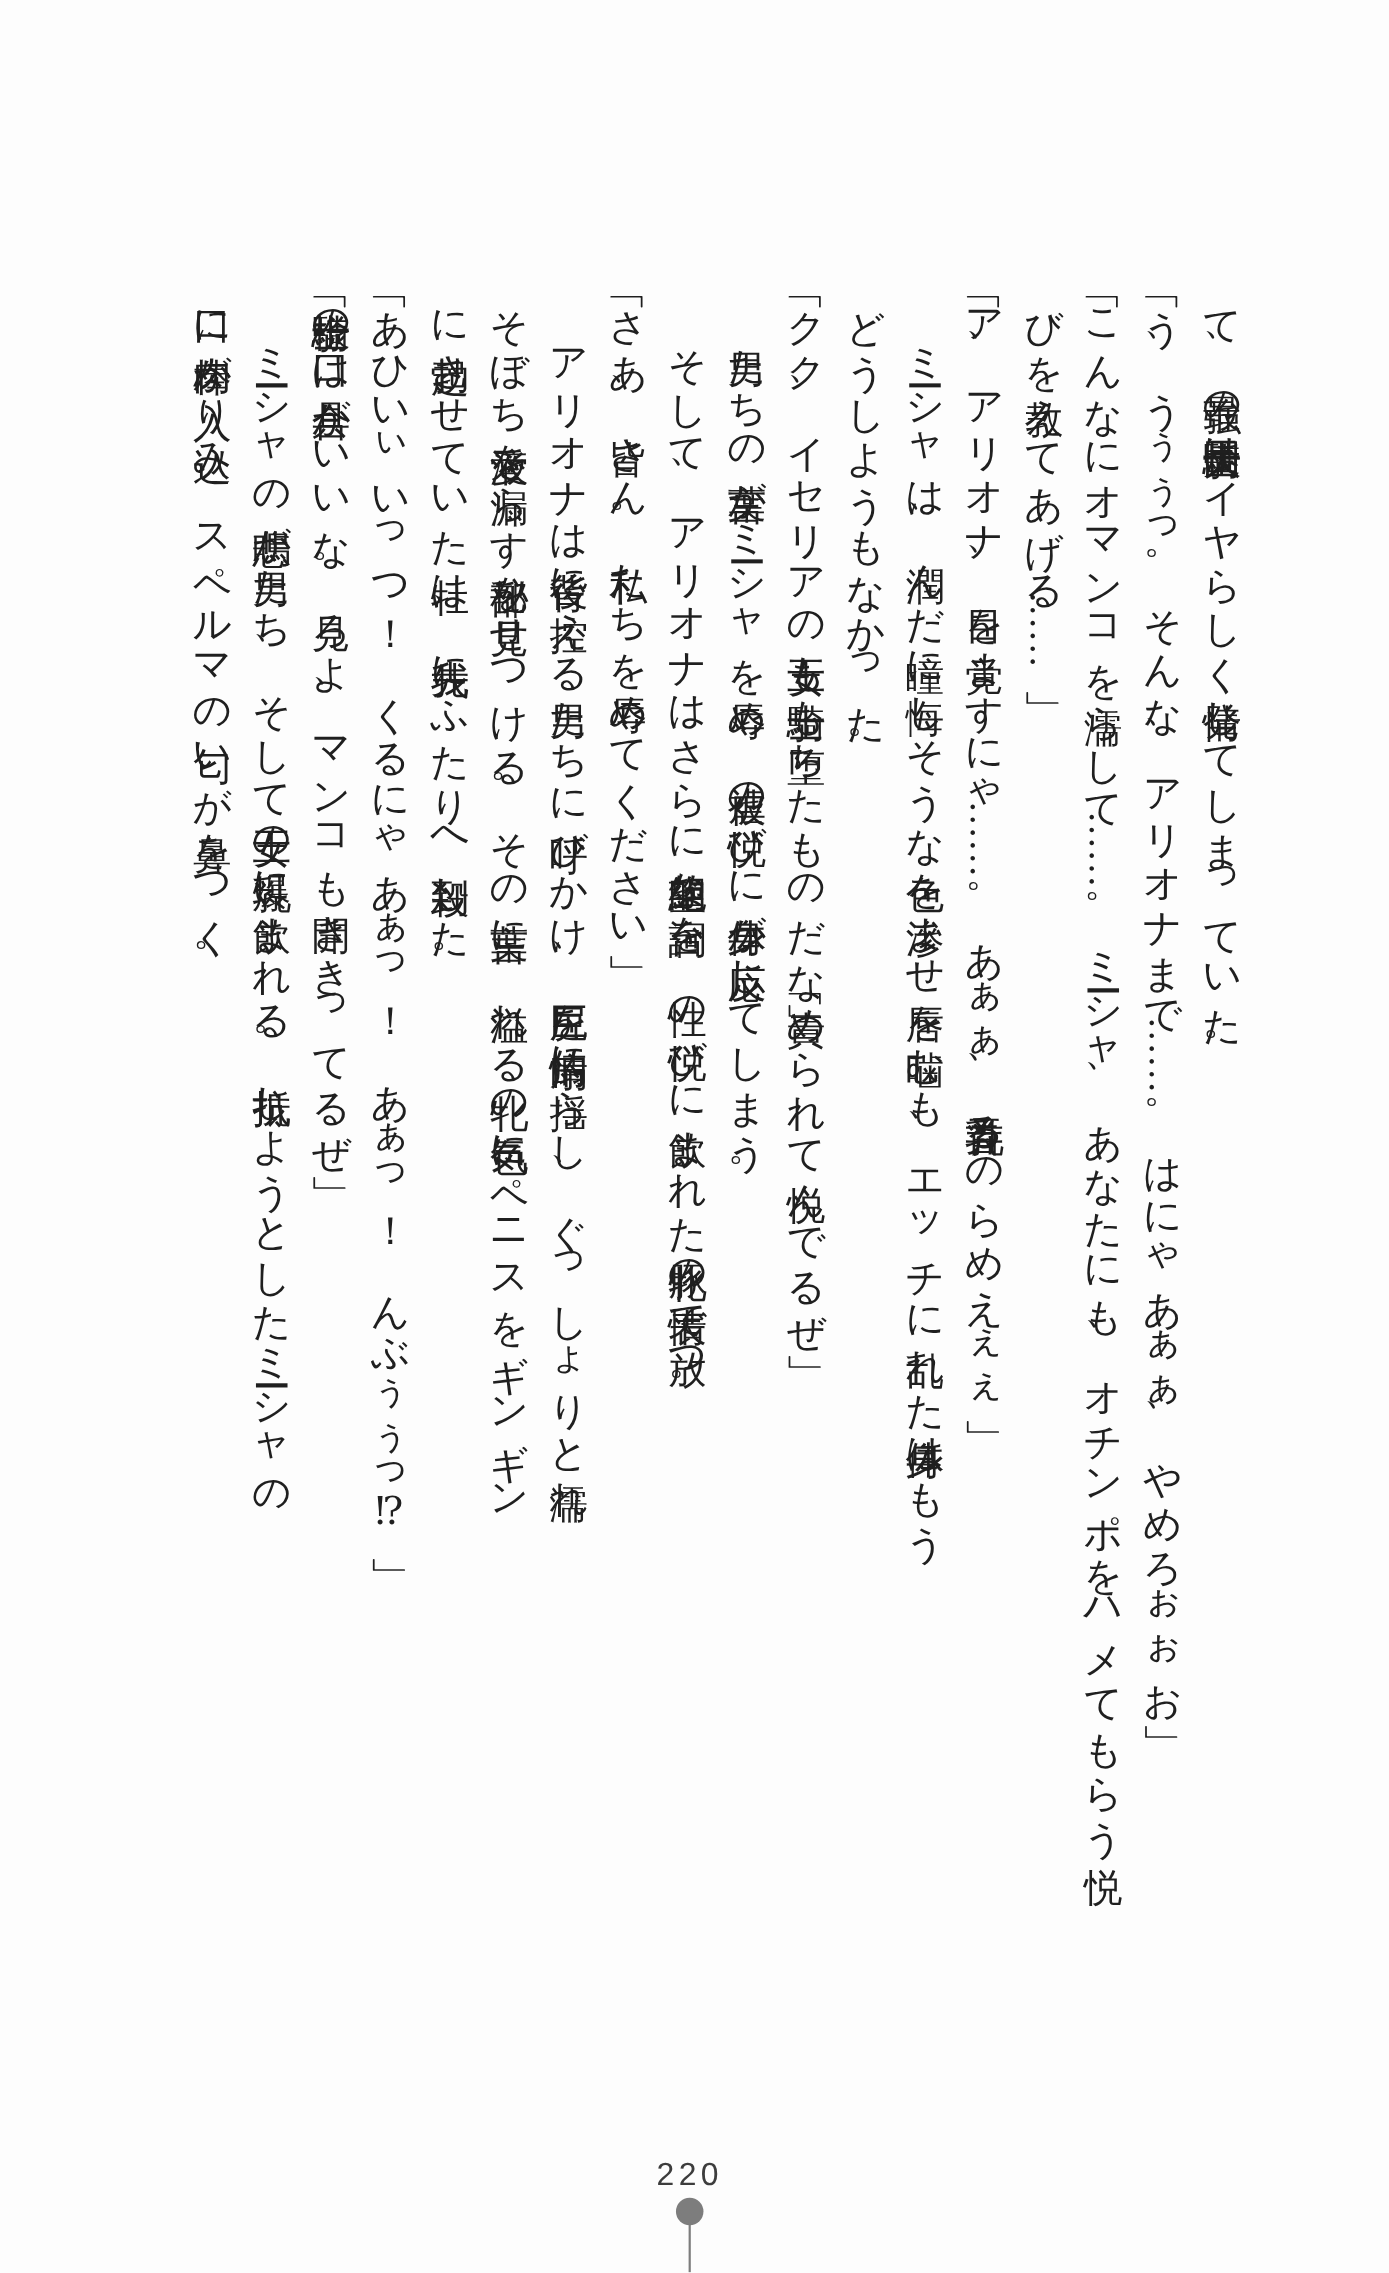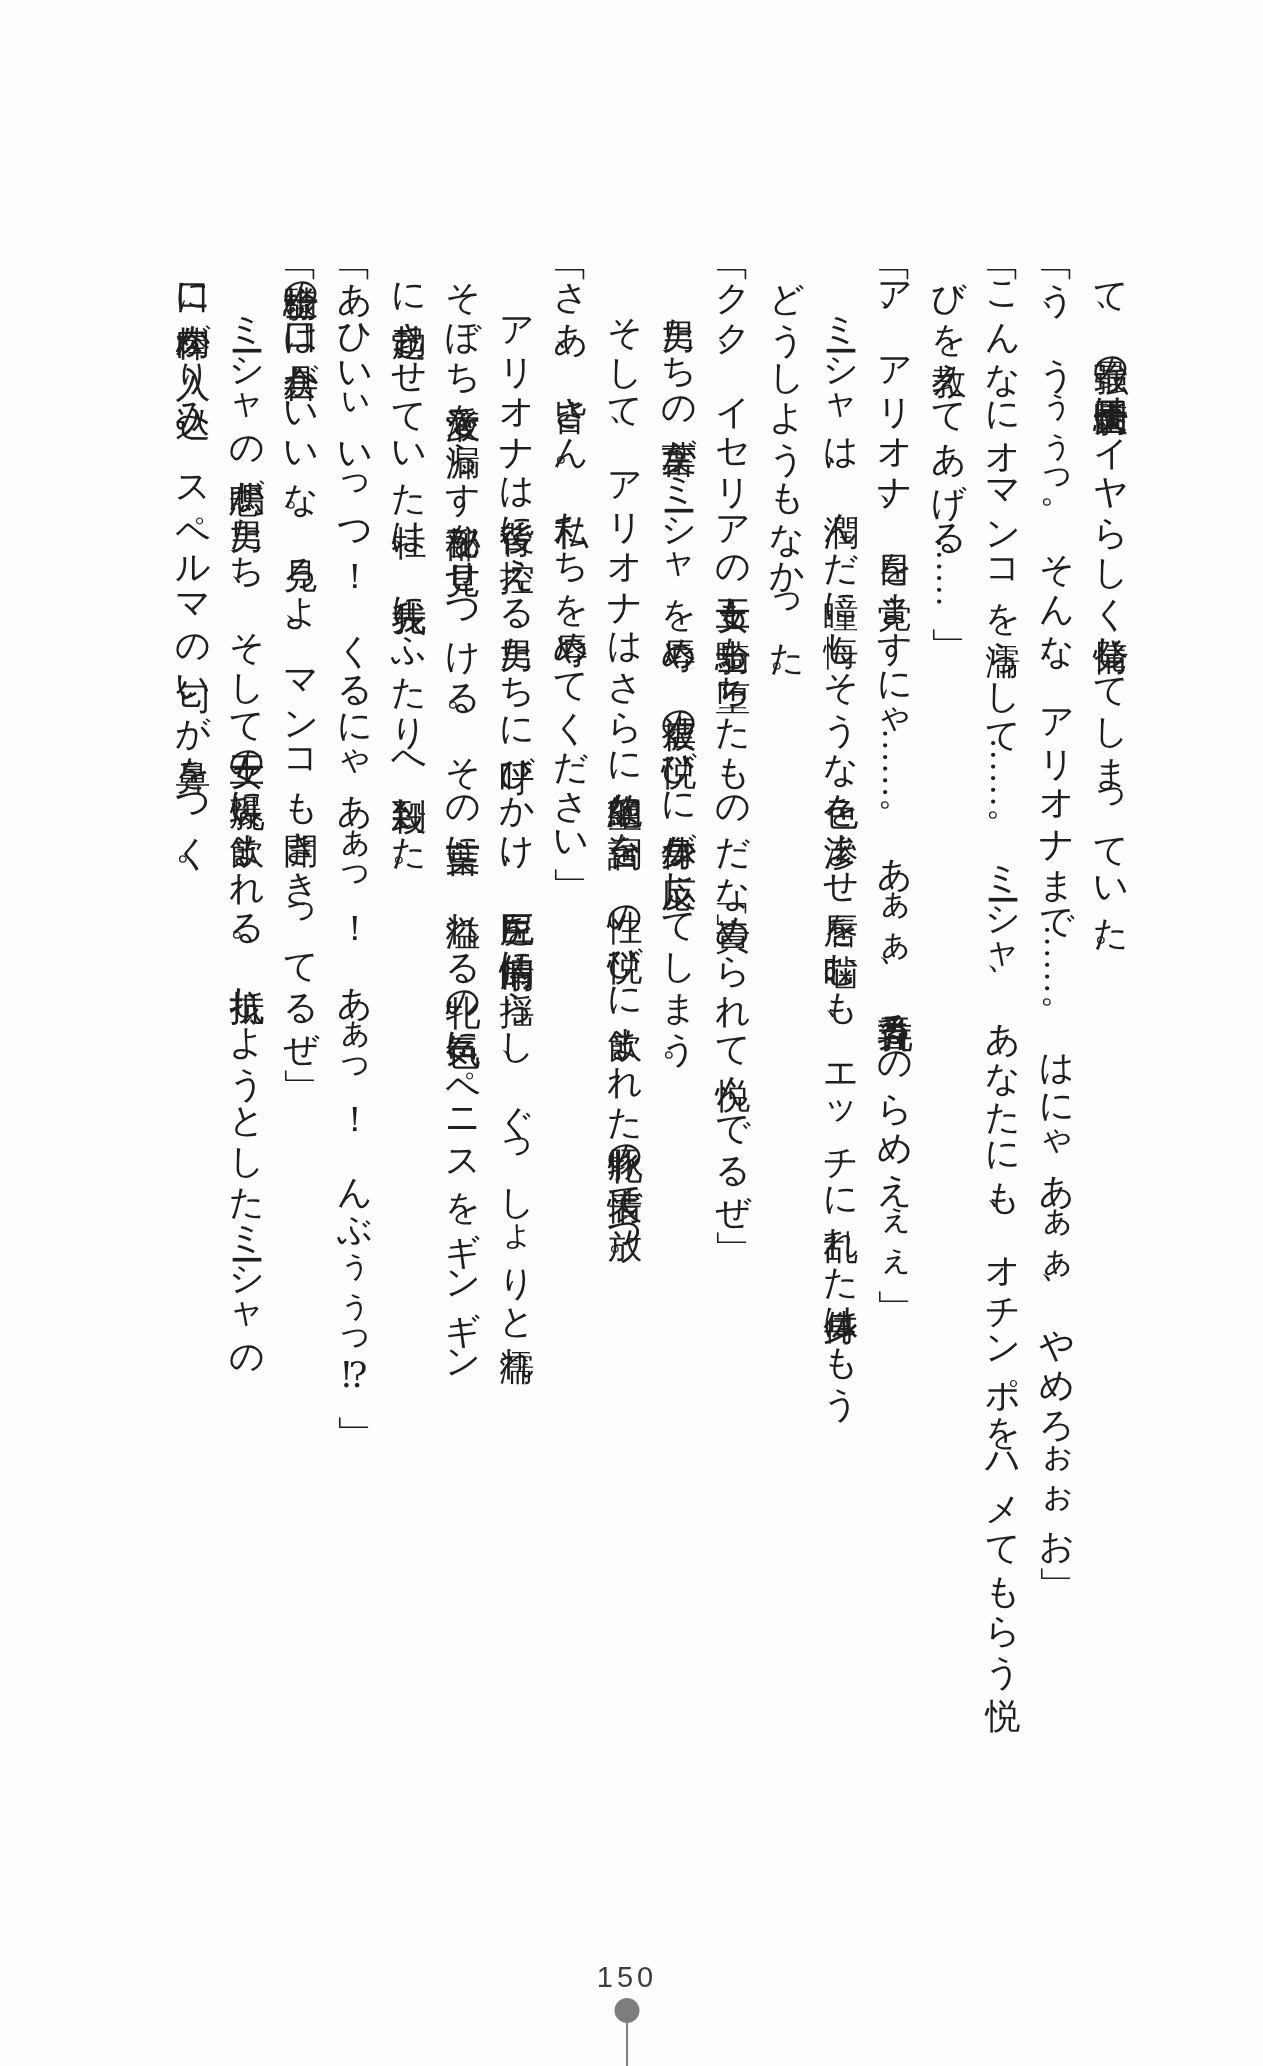--- a/index.html
+++ b/index.html
@@ -80,16 +80,16 @@
     <div class="col">「さあ、皆さん。私たちを辱めてください」</div>
     <div class="col">　アリオナは背後に控える男たちに呼びかけ、巨尻を扇情的に揺らし、ぐっしょりと濡れ</div>
     <div class="col">そぼち愛液を漏らす秘部を見せつける。その言葉に、溢れる牝の色気にペニスをギンギン</div>
     <div class="col">に勃起させていた牡は、我先にふたりへ殺到した。</div>
     <div class="col">「あひいぃいっつ！　くるにゃあぁっ！　あぁっ！　んぶぅぅっ⁉」</div>
     <div class="col">「騎士様の口は具合がいいな。見ろよ、マンコも開ききってるぜ」</div>
     <div class="col">　ミーシャの悲鳴が男たち、そして女王の爆乳に飲まれる。抵抗しようとしたミーシャの</div>
     <div class="col">口に肉棒が入り込み、スペルマの匂いが鼻をつく。</div>
   </div>
 
-  <div class="page-number">150</div>
+  <div class="page-number">220</div>
   <div class="ornament-circle"></div>
   <div class="ornament-line"></div>
 </div>
 
 </body></html>

